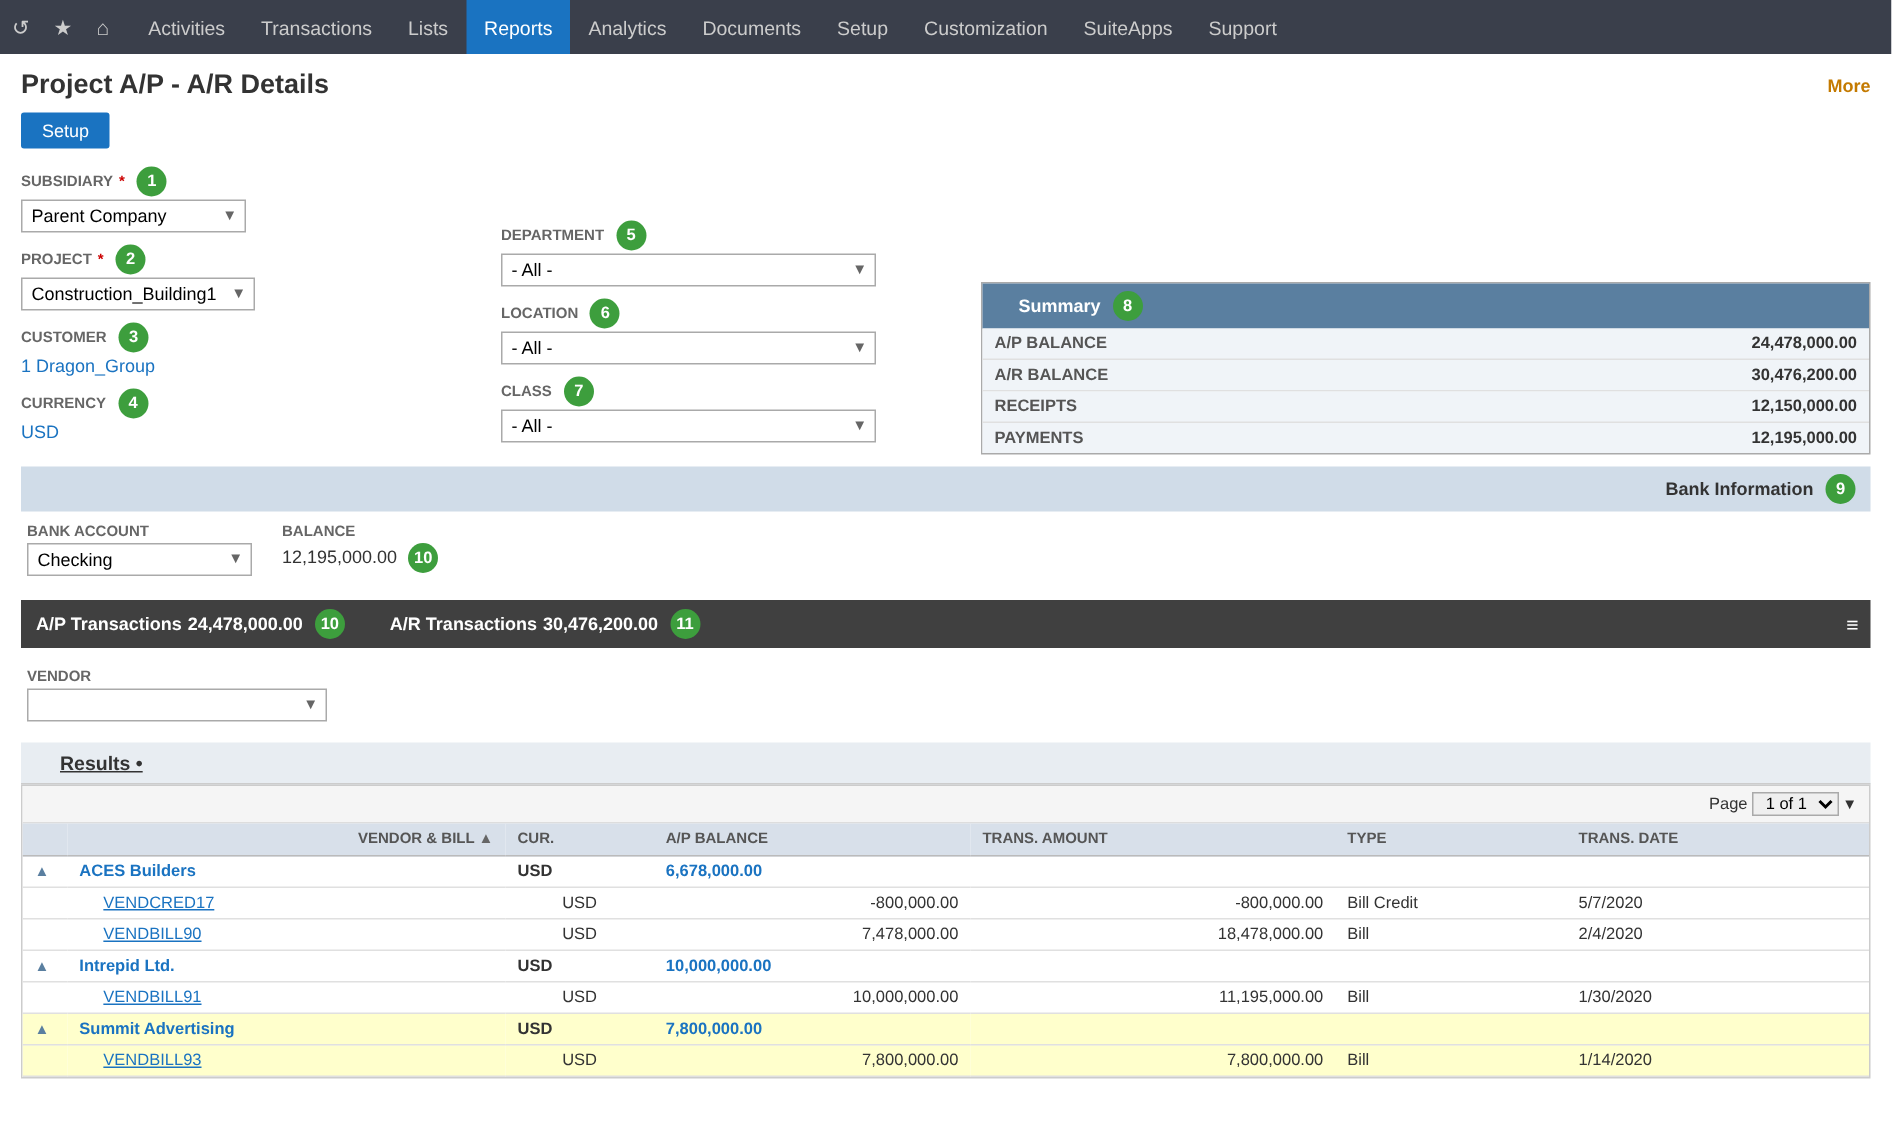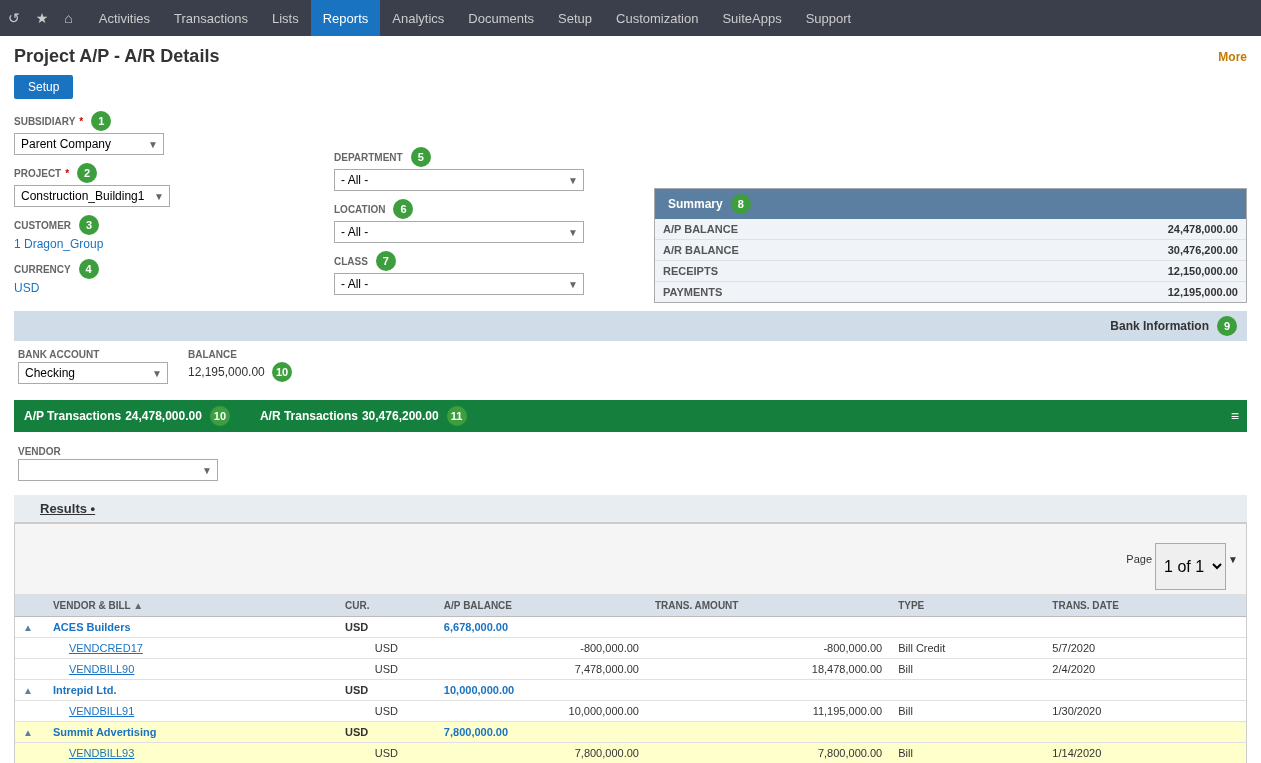--- a/index.html
+++ b/index.html
@@ -143,21 +143,21 @@
     }
 
     
     .summary-box {
       border: 1px solid #aaa;
       min-width: 260px;
     }
     .summary-header {
       background: #5a7fa0;
       color: #fff;
-      padding: 5px 13px;
+      padding: 5px 24px;
       font-size: 12px;
       font-weight: bold;
       display: flex;
       align-items: center;
     }
     .summary-row {
       display: flex;
       justify-content: space-between;
       padding: 4px 8px;
       border-bottom: 1px solid #e0e0e0;
@@ -183,21 +183,21 @@
     .bank-info-row {
       display: flex;
       align-items: flex-start;
       gap: 20px;
       margin-bottom: 8px;
       padding: 0 4px;
     }
 
     
     .transactions-bar {
-      background: #15803d;
+      background: #404040;
       color: #fff;
       padding: 6px 10px;
       display: flex;
       align-items: center;
       gap: 30px;
       margin-bottom: 8px;
       position: relative;
     }
     .transactions-bar .tab-item {
       font-size: 12px;
@@ -237,24 +237,23 @@
     .pagination-row {
       display: flex;
       justify-content: flex-end;
       align-items: center;
       padding: 4px 8px;
       background: #f5f5f5;
       border-bottom: 1px solid #ddd;
       font-size: 11px;
     }
     .pagination-row select {
-      font-size: 16px;
+      font-size: 11px;
       border: 1px solid #aaa;
-      padding: 13px 4px;
-      margin-top: 15px;
+      padding: 0 4px;
     }
 
     table { width: 100%; border-collapse: collapse; font-size: 11px; }
     thead tr { background: #d8e0ea; }
     th {
       padding: 5px 8px;
       text-align: left;
       font-size: 10px;
       color: #555;
       font-weight: bold;
@@ -269,21 +268,21 @@
     }
     tr.group-row td { font-weight: bold; }
     tr.group-row td.ap-balance { color: #1a73c1; font-weight: bold; }
     tr.detail-row td { color: #333; }
     tr.detail-row td.link { color: #1a73c1; cursor: pointer; text-decoration: underline; }
     tr.highlighted { background: #ffffcc; }
 
     .sort-icon { font-size: 10px; color: #666; }
     .expand-icon { color: #5a7fa0; font-size: 10px; margin-right: 4px; }
 
-    .th-sortable { cursor: pointer; }
+    .th-sortable { cursor: pointer; text-align: right; }
   </style>
 </head>
 <body>
 
 <nav class="top-nav">
   <div class="nav-icons">
     <span class="nav-icon">↺</span>
     <span class="nav-icon">★</span>
     <span class="nav-icon">⌂</span>
   </div>

